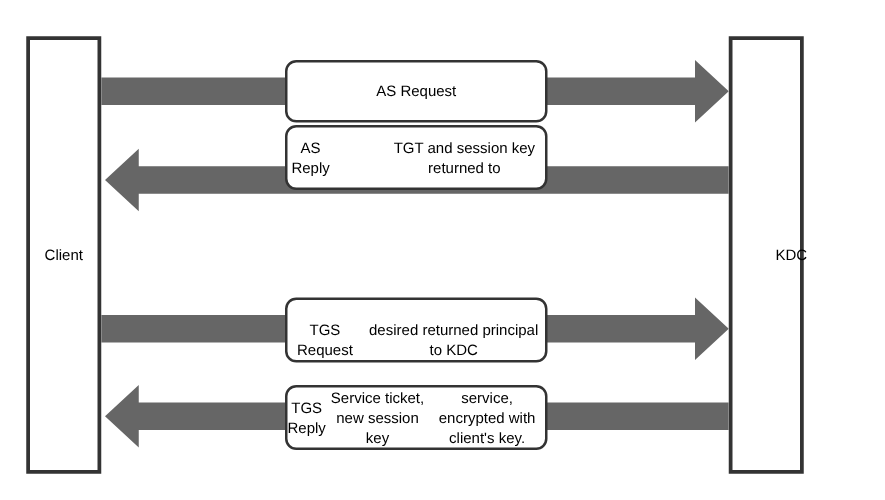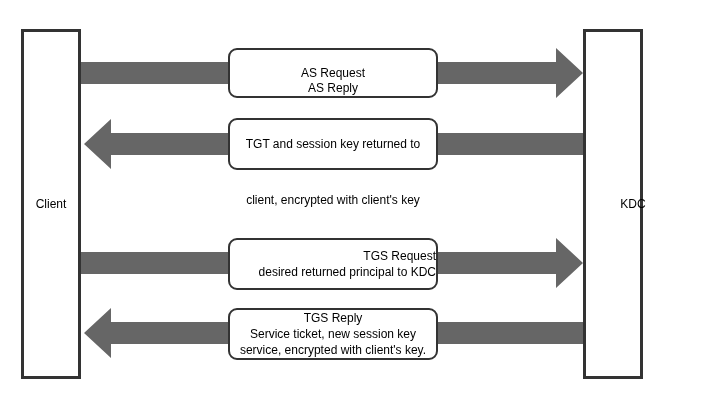--- a/index.html
+++ b/index.html
@@ -42,31 +42,31 @@
   }
   .msg-box {
     position: absolute;
     left: 228px;
     width: 210px;
     box-sizing: border-box;
     background: #ffffff;
     border: 2px solid #333333;
     border-radius: 9px;
     display: flex;
-    flex-direction: column;
+    flex-direction: row;
     align-items: center;
     justify-content: center;
     text-align: center;
     font-size: 12px;
     line-height: 16px;
     color: #000000;
     z-index: 3;
   }
   .msg-box.m0 { top: 48px;  height: 50px; }
-  .msg-box.m1 { top: 118px; height: 52px; gap: 40px; }
+  .msg-box.m1 { top: 100px; height: 52px; gap: 40px; }
   .msg-box.m2 { top: 238px; height: 52px; align-items: flex-end; }
   .msg-box.m3 { top: 308px; height: 52px; }
   .msg-line { display: block; }
 </style>
 </head>
 <body>
 
 <div class="canvas">
 
   <svg class="arrow-layer" width="708" height="400" viewBox="0 0 708 400">
@@ -84,21 +84,20 @@
     <span class="entity-label">KDC</span>
   </div>
 
   <div class="msg-box m0">
     <span class="msg-line">AS Request</span>
   </div>
 
   <div class="msg-box m1">
     <span class="msg-line">AS Reply</span>
     <span class="msg-line">TGT and session key returned to</span>
-    <span class="msg-line">client, encrypted with client's key</span>
   </div>
 
   <div class="msg-box m2">
     <span class="msg-line">TGS Request</span>
     <span class="msg-line">desired returned principal to KDC</span>
   </div>
 
   <div class="msg-box m3">
     <span class="msg-line">TGS Reply</span>
     <span class="msg-line">Service ticket, new session key</span>

